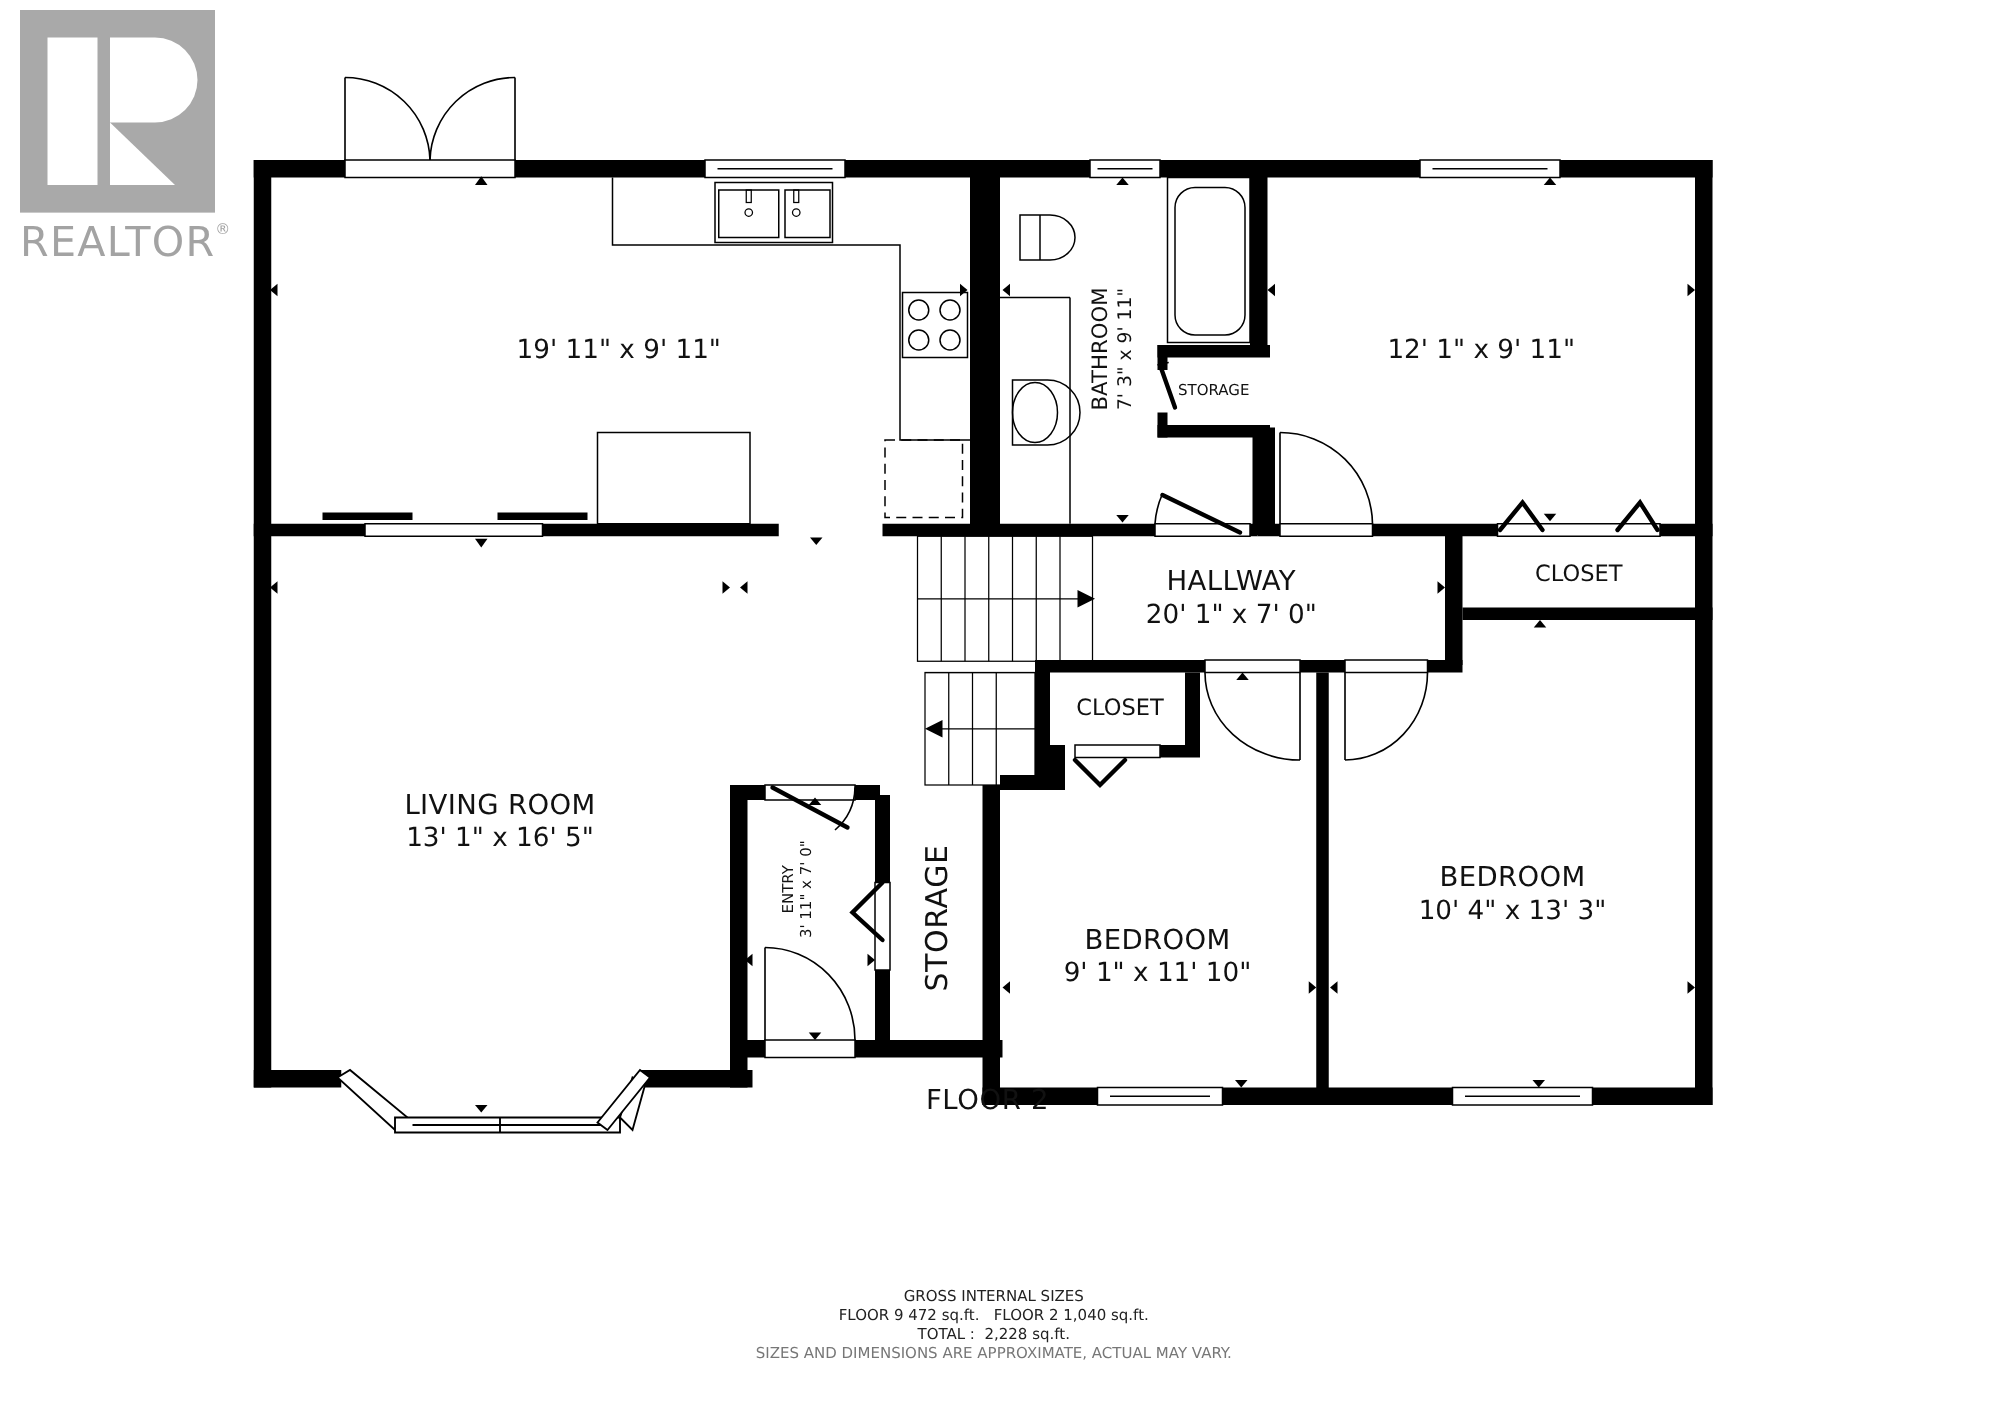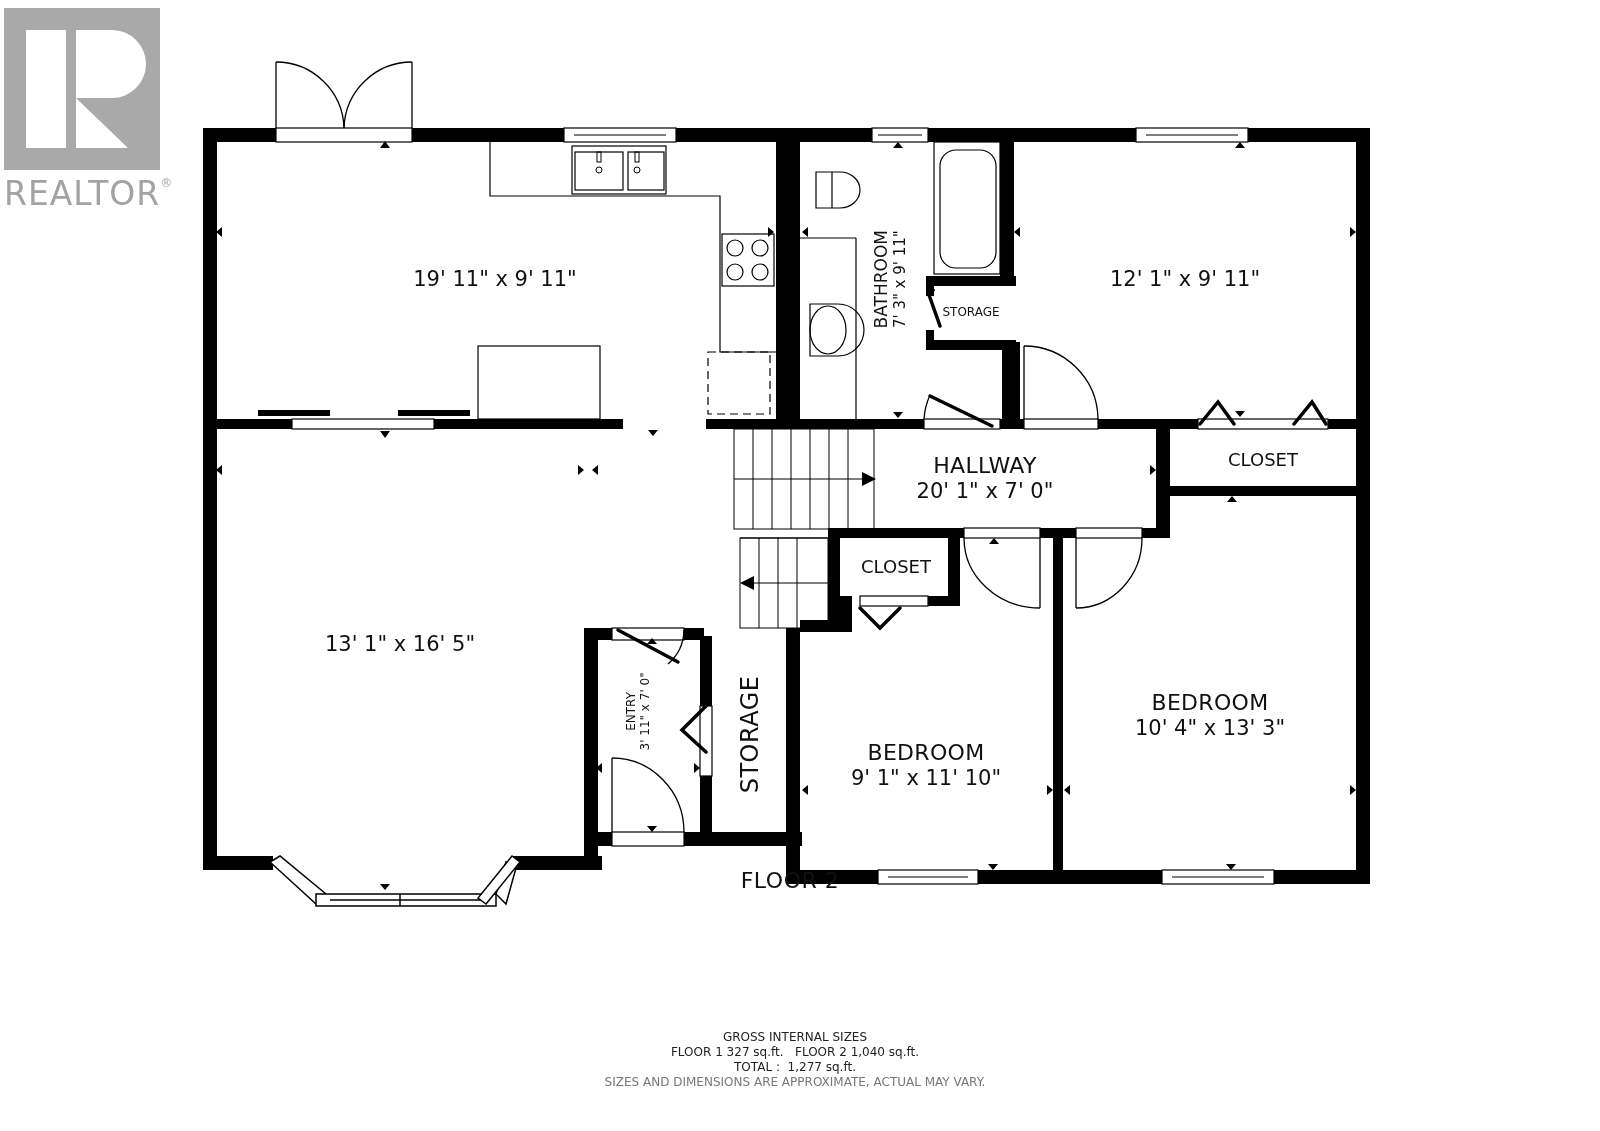--- a/index.html
+++ b/index.html
@@ -6,21 +6,21 @@
   body { width: 1600px; height: 1131px; position: relative; overflow: hidden;
          font-family: "DejaVu Sans", sans-serif; color: #111; }
   #plan { position: absolute; left: 0; top: 0; width: 1600px; height: 1131px; }
   .lbl { position: absolute; text-align: center; white-space: nowrap; color: #111;
          font-family: "DejaVu Sans", sans-serif; line-height: 1.2; }
   .room-name { font-size: 22px; letter-spacing: 0.3px; }
   .room-dim { font-size: 21px; }
   .small-name { font-size: 19px; }
   .tiny-name { font-size: 12px; }
   .rot { transform: rotate(-90deg); transform-origin: center center; }
-  .logo { position: absolute; left: 4px; top: 8px; width: 158px; }
+  .logo { position: absolute; left: 16px; top: 8px; width: 158px; }
   .logo-box { width: 156px; height: 162px; background: #a9a9a9; position: relative; }
   .logo-text { font-size: 33px; color: #a3a3a3; letter-spacing: 1px; margin-top: 4px;
                font-family: "DejaVu Sans", sans-serif; }
   .logo-text sup { font-size: 12px; vertical-align: top; position: relative; top: 2px; }
   .floor-title { position: absolute; left: 690px; top: 868px; width: 200px; text-align: center;
                  font-size: 22px; letter-spacing: 0.5px; }
   .area { position: absolute; left: 560px; top: 1030px; width: 470px; text-align: center;
           font-size: 12px; line-height: 15px; color: #222; }
   .area .disclaimer { color: #777; }
 </style>
@@ -267,20 +267,21 @@
 
 <div class="lbl" style="left:1180px; top:449px; width:166px;">
   <div class="small-name" style="font-size:18px;">CLOSET</div>
 </div>
 
 <div class="lbl" style="left:848px; top:556px; width:96px;">
   <div class="small-name" style="font-size:18px;">CLOSET</div>
 </div>
 
 <div class="lbl" style="left:260px; top:632px; width:280px;">
+  <div class="room-name">LIVING ROOM</div>
   <div class="room-dim">13' 1" x 16' 5"</div>
 </div>
 
 <div class="lbl rot" style="left:568px; top:697px; width:140px;">
   <div style="font-size:12px;">ENTRY</div>
   <div style="font-size:12px;">3' 11" x 7' 0"</div>
 </div>
 
 <div class="lbl rot" style="left:690px; top:720px; width:120px;">
   <div style="font-size:24px; letter-spacing:0.5px;">STORAGE</div>
@@ -293,16 +294,16 @@
 
 <div class="lbl" style="left:1080px; top:690px; width:260px;">
   <div class="room-name">BEDROOM</div>
   <div class="room-dim">10' 4" x 13' 3"</div>
 </div>
 
 <div class="floor-title">FLOOR 2</div>
 
 <div class="area">
   <div>GROSS INTERNAL SIZES</div>
-  <div style="white-space:pre;">FLOOR 1 327 sq.ft.   FLOOR 2 1,040 sq.ft.</div>
-  <div style="white-space:pre;">TOTAL :  1,277 sq.ft.</div>
+  <div style="white-space:pre;">FLOOR 9 472 sq.ft.   FLOOR 2 1,040 sq.ft.</div>
+  <div style="white-space:pre;">TOTAL :  2,228 sq.ft.</div>
   <div class="disclaimer">SIZES AND DIMENSIONS ARE APPROXIMATE, ACTUAL MAY VARY.</div>
 </div>
 
 </body></html>

